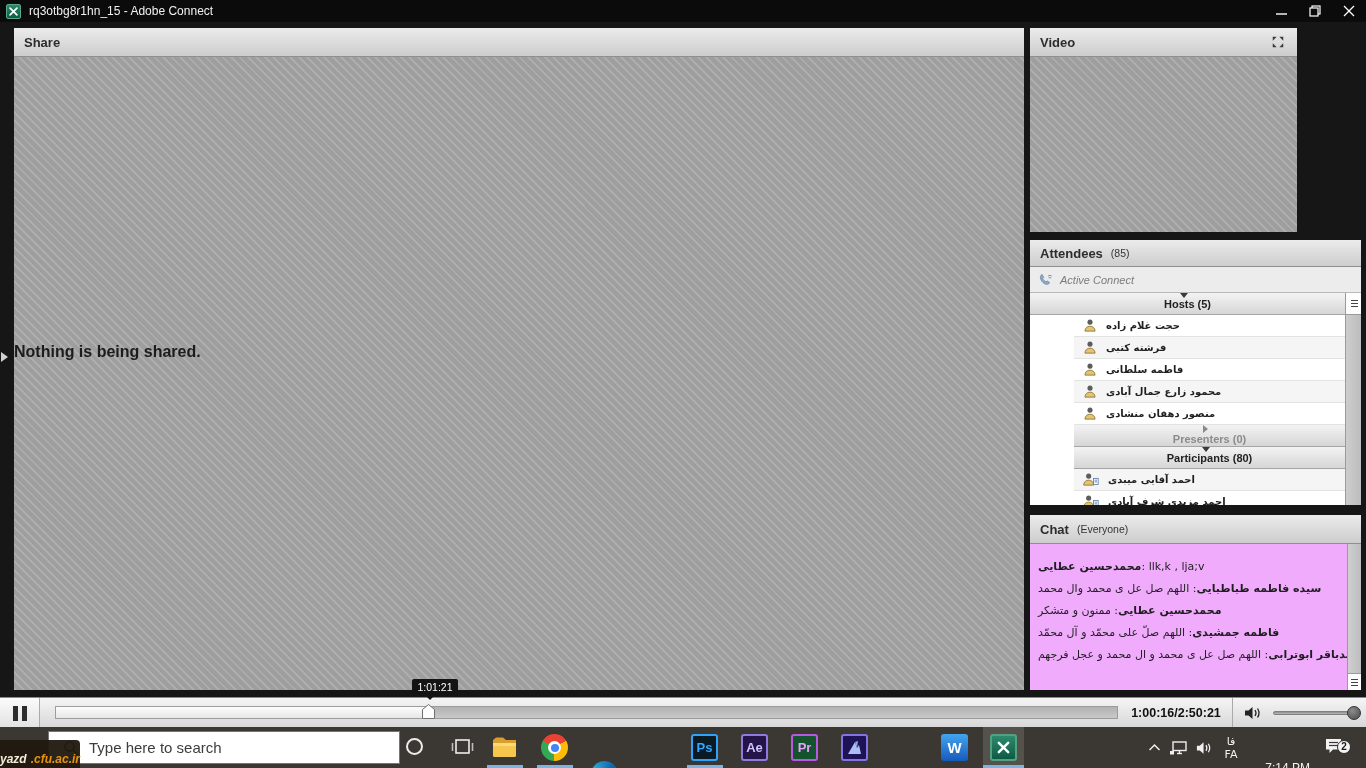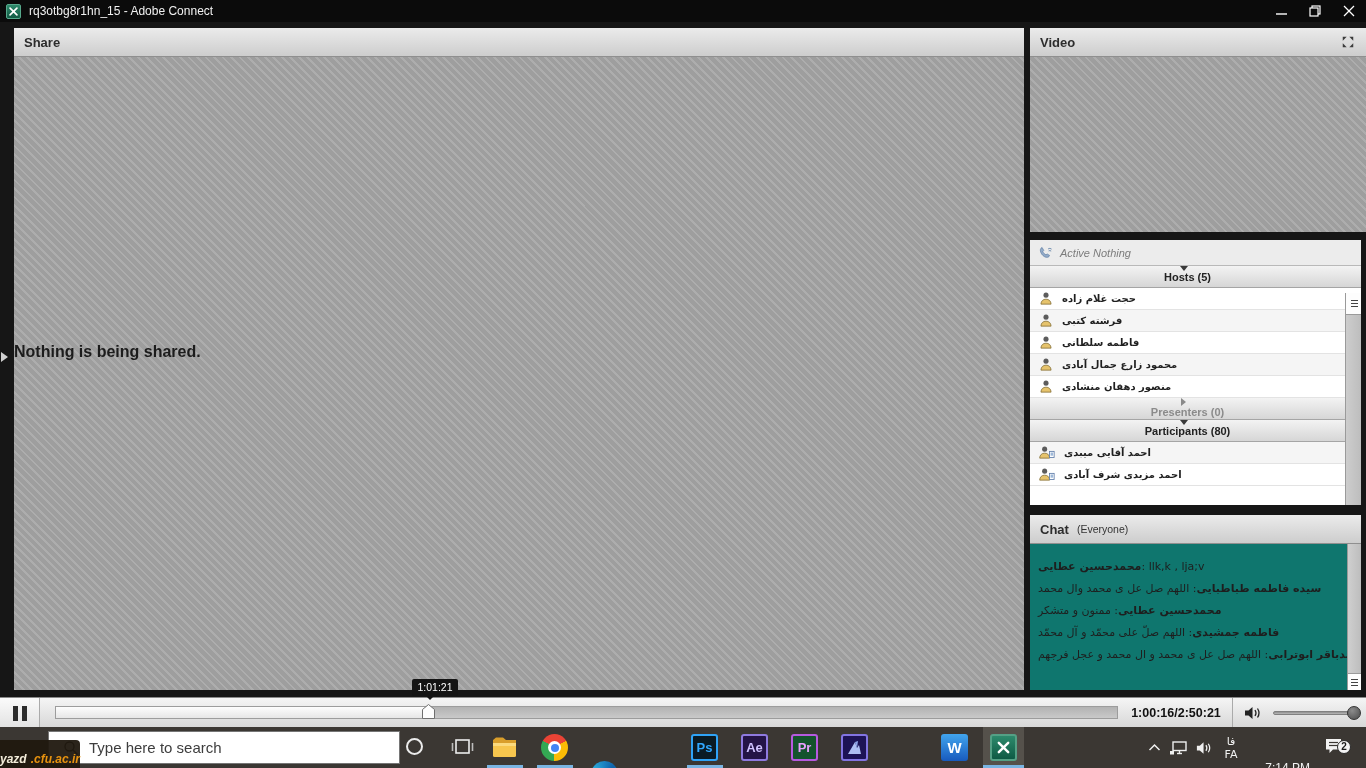--- a/index.html
+++ b/index.html
@@ -19,21 +19,21 @@
   .pod { position:absolute; background:#fff; }
   .pod-header { height:29px; background:linear-gradient(#ebebeb,#cdcdcd); border-bottom:1px solid #8f8f8f; display:flex; align-items:center; padding:0 10px; }
   .pod-title { font-size:13px; font-weight:600; color:#2d2d2d; }
   .pod-sub { font-size:10.5px; color:#333; margin-left:8px; }
   .striped { background:repeating-linear-gradient(45deg,#adadad 0 2px,#9e9e9e 2px 6px); }
 
   .share-pod { left:14px; top:28px; width:1010px; height:662px; }
   .share-body { position:relative; width:100%; height:633px; }
   .share-empty { position:absolute; left:0; right:0; top:286px; text-align:left; font-size:16px; font-weight:600; color:#1c1c1c; }
 
-  .video-pod { left:1030px; top:28px; width:337px; height:204px; }
+  .video-pod { left:1030px; top:28px; width:267px; height:204px; }
   .video-body { width:100%; height:175px; }
   .fullscreen-btn { margin-left:auto; width:18px; height:18px; display:flex; align-items:center; justify-content:center; }
 
   .attendees-pod { left:1030px; top:240px; width:331px; height:265px; overflow:hidden; }
   .att-header { height:27px; }
   .active-speakers { height:26px; background:#ececec; border-bottom:1px solid #b9b9b9; display:flex; align-items:center; padding:0 8px; }
   .active-speakers .lbl { font-style:italic; color:#7c7c7c; font-size:11px; margin-left:6px; }
   .att-inner { position:relative; }
   .group-hdr { height:22px; background:linear-gradient(#f3f3f3,#d6d6d6); border-bottom:1px solid #a5a5a5; display:flex; align-items:center; padding:0 8px; font-size:11px; font-weight:600; color:#222;flex-direction:column; }
   .group-hdr.dim { color:#8b8b8b; font-weight:600; }
@@ -41,21 +41,21 @@
   .tri-right { width:0; height:0; border-top:4px solid transparent; border-bottom:4px solid transparent; border-left:5px solid #8a8a8a; margin-right:8px; }
   .att-row { height:22px; display:flex; align-items:center; padding:0 8px; border-bottom:1px solid #e3e3e3; background:#fff; }
   .att-row:nth-child(even) { background:#f5f5f5; }
   .att-name { font-size:10px; font-weight:700; color:#1f1f1f; margin-left:8px; }
   .att-scrollcol { position:absolute; right:0; top:53px; width:16px; height:212px; background:#e9e9e9; border-left:1px solid #9a9a9a; }
   .menu-btn { width:16px; height:22px; background:#fdfdfd; border-bottom:1px solid #9a9a9a; display:flex; flex-direction:column; align-items:center; justify-content:center; gap:2px; }
   .menu-btn i { display:block; width:7px; height:1px; background:#444; }
   .scroll-track { width:100%; background:linear-gradient(90deg,#cdcdcd,#bdbdbd); }
 
   .chat-pod { left:1030px; top:515px; width:331px; height:175px; }
-  .chat-body { position:relative; width:100%; height:146px; background:#0f766e; overflow:hidden; }
+  .chat-body { position:relative; width:100%; height:146px; background:#f0abfc; overflow:hidden; }
   .chat-msgs { padding:12px 8px 0 8px; margin-right:14px; }
   .chat-line { font-size:11px; color:#1e1e1e; line-height:22px; white-space:nowrap; direction:ltr; text-align:left; }
   .chat-name { font-weight:700; }
   .chat-scrollcol { position:absolute; right:0; top:0; width:14px; height:146px; background:linear-gradient(90deg,#cfcfcf,#bdbdbd); border-left:1px solid #9a9a9a; display:flex; flex-direction:column; }
   .chat-menu { margin-top:auto; height:17px; background:#fdfdfd; border-top:1px solid #9a9a9a; display:flex; flex-direction:column; align-items:center; justify-content:center; gap:2px; }
   .chat-menu i { display:block; width:7px; height:1px; background:#444; }
 
   .panel-expander { position:absolute; left:1px; top:352px; width:0; height:0; border-top:5px solid transparent; border-bottom:5px solid transparent; border-left:7px solid #cfcfcf; }
 
   
@@ -161,37 +161,41 @@
           <polygon points="2,2 6.5,2 2,6.5"></polygon>
           <polygon points="2,9.5 2,14 6.5,14"></polygon>
           <polygon points="14,9.5 14,14 9.5,14"></polygon>
         </svg>
     </span>
   </div>
   <div class="video-body striped"></div>
 </div>
 
 <div class="pod attendees-pod">
+  <div class="pod-header att-header">
+    <span class="pod-title">Attendees</span>
+    <span class="pod-sub">(85)</span>
+  </div>
 
   <div class="active-speakers">
     <svg width="16" height="15" viewBox="0 0 16 16">
         <path d="M3.8 2.6c-1.9.8-2.3 3.1-1.3 5.4 1 2.4 3 4.4 5.2 5 2.2.6 3.8-.4 4.1-1.9l-2.6-1.6-1.2 1c-1.5-.6-2.9-2-3.4-3.6l1-1.1z" fill="#93abc9" stroke="#5a7aa0" stroke-width="0.7"></path>
         <path d="M10.2 4.2q2-1.4 3.8.2" stroke="#6a87ab" fill="none" stroke-width="1"></path>
         <path d="M10.8 6.3q1.4-.9 2.7.2" stroke="#6a87ab" fill="none" stroke-width="1"></path>
       </svg>
-    <span class="lbl">Active Nothing</span>
+    <span class="lbl">Active Connect</span>
   </div>
 
   <div class="att-inner">
     <div class="group-hdr" style="padding-right:24px;">
       <span class="tri-down"></span>
       <span>Hosts (5)</span>
     </div>
 
-    <div style="margin-right:16px;">
+    <div style="margin-right:16px;padding-left:44px;">
       <div class="att-row">
         <svg width="16" height="15" viewBox="0 0 16 16">
             <circle cx="8" cy="4.4" r="2.7" fill="#5c5c5c"></circle>
             <path d="M2.6 14c0-3.3 2.4-5.3 5.4-5.3s5.4 2 5.4 5.3z" fill="#e6c36c" stroke="#7d6a33" stroke-width="0.8"></path>
           </svg>
         <span class="att-name fa">حجت غلام زاده</span>
       </div>
       <div class="att-row">
         <svg width="16" height="15" viewBox="0 0 16 16">
             <circle cx="8" cy="4.4" r="2.7" fill="#5c5c5c"></circle>

